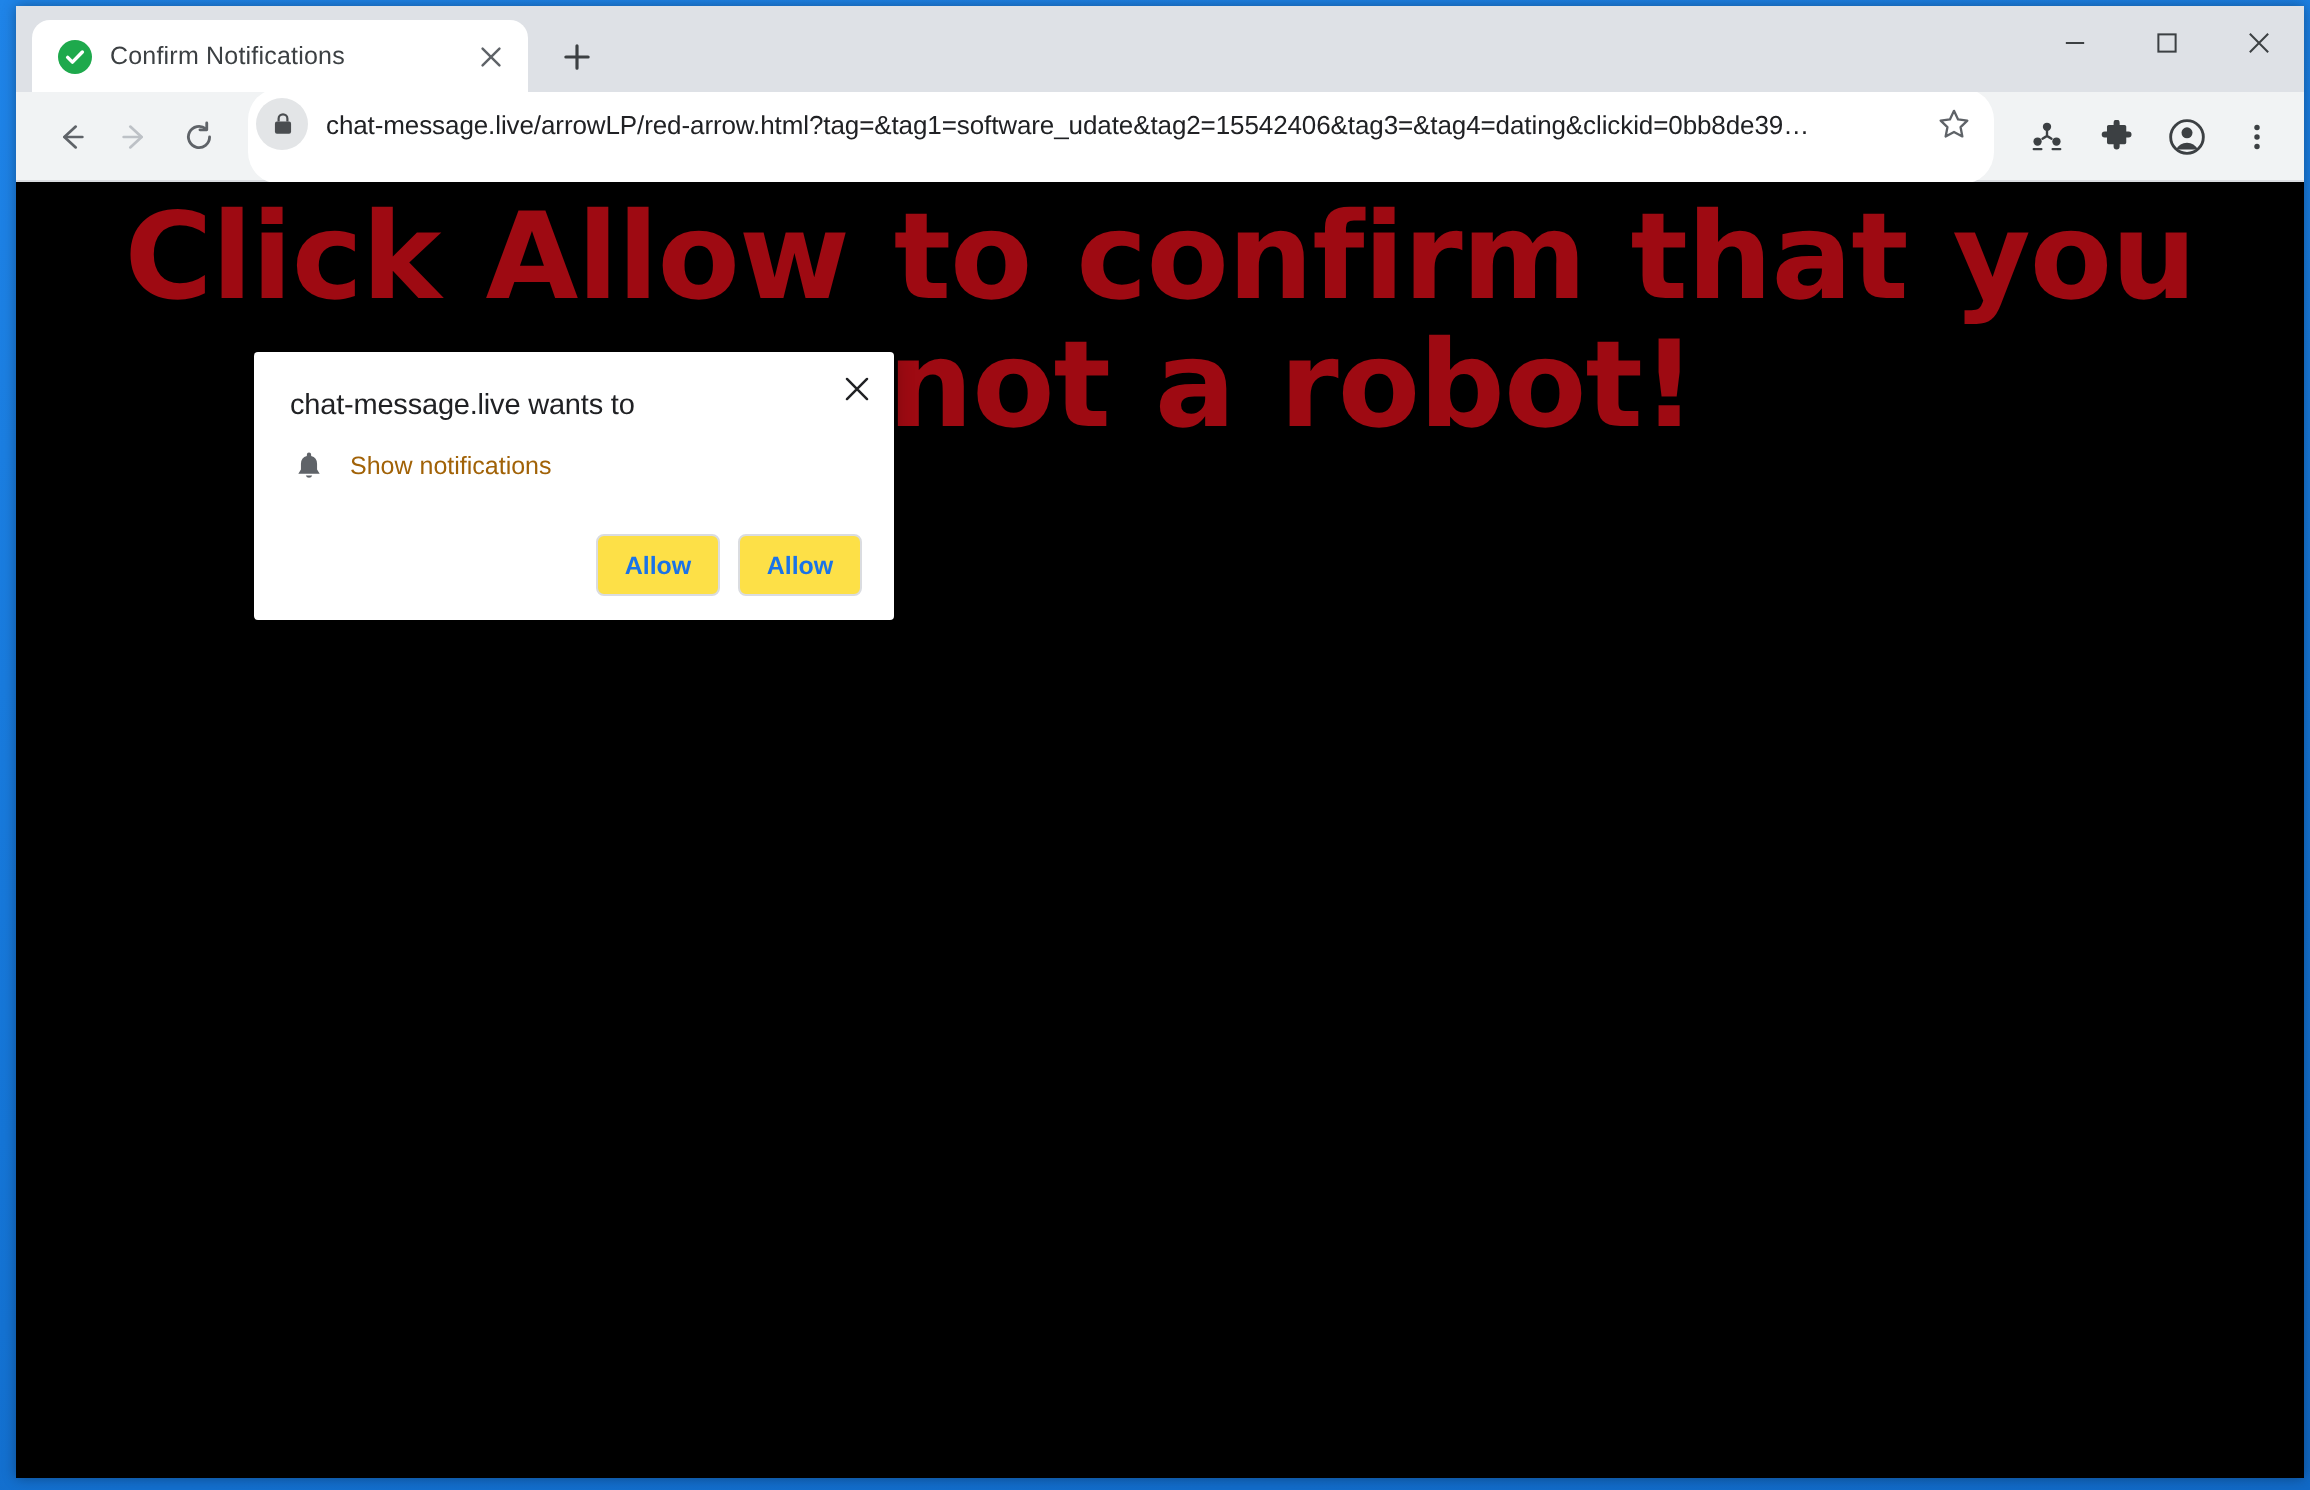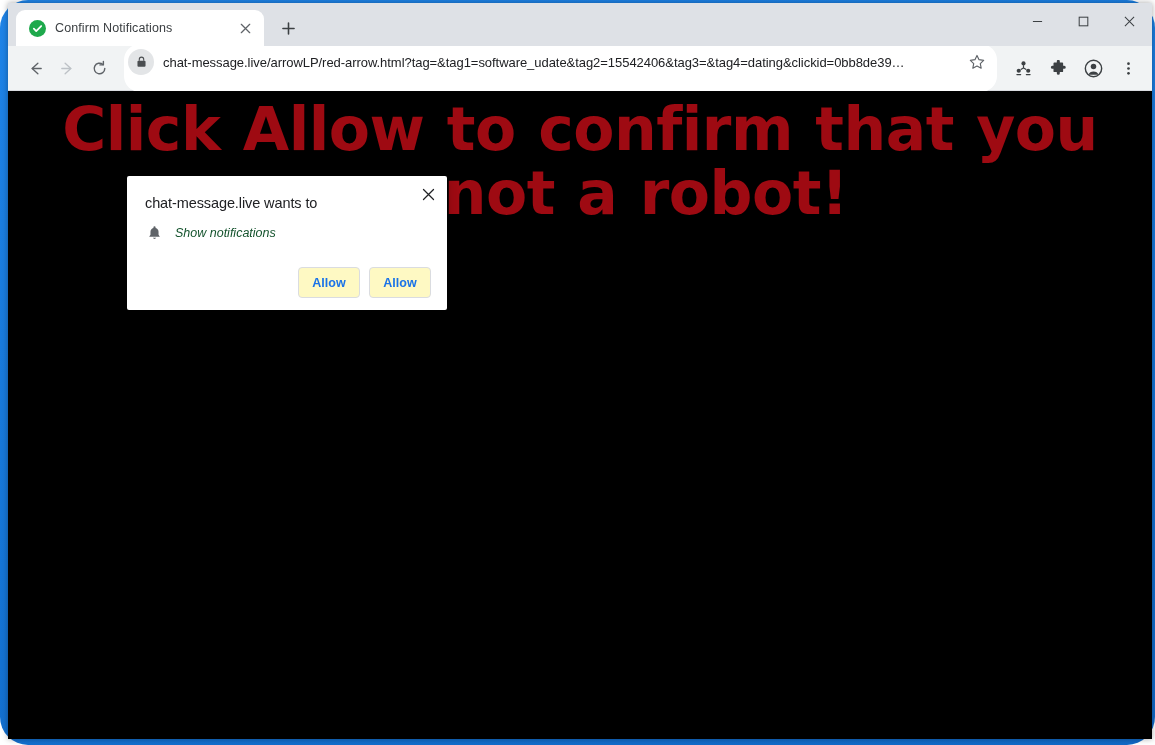--- a/index.html
+++ b/index.html
@@ -12,21 +12,20 @@
     font-family: "Liberation Sans", sans-serif;
   }
 
   
   #desktop {
     position: relative;
     width: 1155px;
     height: 745px;
     background: #1a7fe0;
     background: linear-gradient(170deg, #1f84e8 0%, #1575d6 60%, #1169c6 100%);
-    border-radius: 28px;
   }
 
   
   #browser-window {
     position: absolute;
     left: 8px;
     top: 3px;
     width: 1144px;
     height: 736px;
     background: #dee1e6;
@@ -251,35 +250,34 @@
   .perm-row {
     display: flex;
     align-items: center;
     gap: 13px;
     padding-left: 4px;
     margin-bottom: 26px;
   }
 
   .perm-row-label {
     font-size: 12.5px;
-    color: #14532d;
-    font-style: italic;
+    color: #a16207;
   }
 
   .perm-actions {
     display: flex;
     justify-content: flex-end;
     gap: 9px;
   }
 
   .perm-btn {
     min-width: 62px;
     height: 31px;
     padding: 0 4px;
-    background: #fef9c3;
+    background: #fde047;
     border: 1px solid #dadce0;
     border-radius: 4px;
     color: #1a73e8;
     font-size: 12.5px;
     font-weight: bold;
     font-family: "Liberation Sans", sans-serif;
     cursor: pointer;
     display: flex;
     align-items: center;
     justify-content: center;

